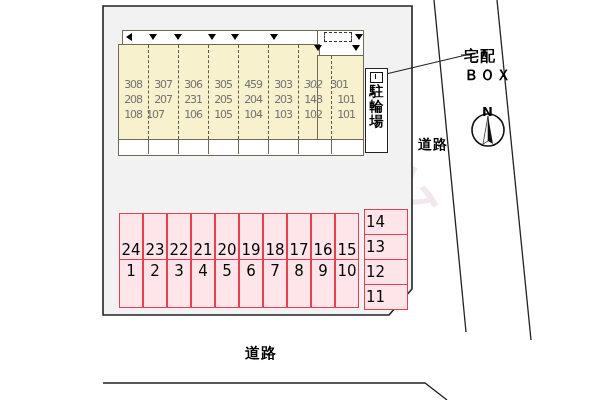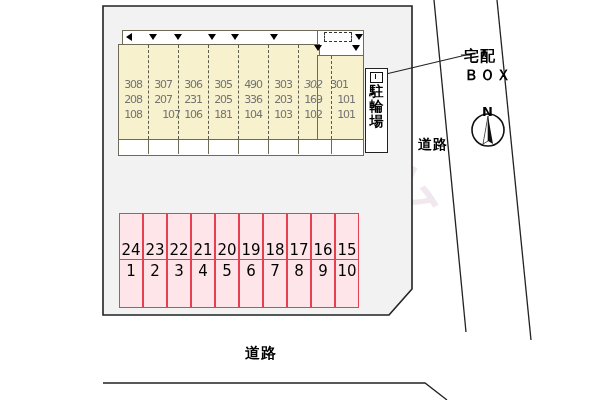--- a/index.html
+++ b/index.html
@@ -145,40 +145,40 @@
     <div class="tri" style="left:237px;top:4px;"></div>
     <div class="tri" style="left:196px;top:15px;"></div>
     <div class="tri" style="left:234px;top:15px;"></div>
 
     <div class="rooms">
       <div class="roomrow" style="top:47px;">
         <div class="roomcell" style="left:0px;">308</div>
         <div class="roomcell" style="left:30px;">307</div>
         <div class="roomcell" style="left:60px;">306</div>
         <div class="roomcell" style="left:90px;">305</div>
-        <div class="roomcell" style="left:120px;">490</div>
+        <div class="roomcell" style="left:120px;">459</div>
         <div class="roomcell" style="left:150px;">303</div>
         <div class="roomcell" style="left:180px;font-style:italic;">302</div>
         <div class="roomcell" style="left:206px;">301</div>
       </div>
       <div class="roomrow" style="top:62px;">
         <div class="roomcell" style="left:0px;">208</div>
         <div class="roomcell" style="left:30px;">207</div>
         <div class="roomcell" style="left:60px;">231</div>
         <div class="roomcell" style="left:90px;">205</div>
-        <div class="roomcell" style="left:120px;">336</div>
+        <div class="roomcell" style="left:120px;">204</div>
         <div class="roomcell" style="left:150px;">203</div>
-        <div class="roomcell" style="left:180px;">169</div>
+        <div class="roomcell" style="left:180px;">148</div>
         <div class="roomcell" style="left:213px;">101</div>
       </div>
       <div class="roomrow" style="top:77px;">
         <div class="roomcell" style="left:0px;">108</div>
-        <div class="roomcell" style="left:38px;">107</div>
+        <div class="roomcell" style="left:22px;">107</div>
         <div class="roomcell" style="left:60px;">106</div>
-        <div class="roomcell" style="left:90px;">181</div>
+        <div class="roomcell" style="left:90px;">105</div>
         <div class="roomcell" style="left:120px;">104</div>
         <div class="roomcell" style="left:150px;">103</div>
         <div class="roomcell" style="left:180px;">102</div>
         <div class="roomcell" style="left:213px;">101</div>
       </div>
     </div>
   </div>
 
   <div id="bikebox">
     <div class="kicon"></div>
@@ -229,20 +229,30 @@
     <div class="pnum" style="left:48px; top:50px;width:24px;">3</div>
     <div class="pnum" style="left:72px; top:50px;width:24px;">4</div>
     <div class="pnum" style="left:96px; top:50px;width:24px;">5</div>
     <div class="pnum" style="left:120px;top:50px;width:24px;">6</div>
     <div class="pnum" style="left:144px;top:50px;width:24px;">7</div>
     <div class="pnum" style="left:168px;top:50px;width:24px;">8</div>
     <div class="pnum" style="left:192px;top:50px;width:24px;">9</div>
     <div class="pnum" style="left:216px;top:50px;width:24px;">10</div>
   </div>
 
+  <div id="parkSide">
+    <div class="pcell" style="left:0px;top:0px; width:44px;height:26px;"></div>
+    <div class="pcell" style="left:0px;top:25px;width:44px;height:26px;"></div>
+    <div class="pcell" style="left:0px;top:50px;width:44px;height:26px;"></div>
+    <div class="pcell" style="left:0px;top:75px;width:44px;height:26px;"></div>
+    <div class="pnum" style="left:2px;top:5px; width:24px;text-align:left;">14</div>
+    <div class="pnum" style="left:2px;top:30px;width:24px;text-align:left;">13</div>
+    <div class="pnum" style="left:2px;top:55px;width:24px;text-align:left;">12</div>
+    <div class="pnum" style="left:2px;top:80px;width:24px;text-align:left;">11</div>
+  </div>
 
   <div class="lbl jp" id="lbl-road-r">道路</div>
   <div class="lbl jp" id="lbl-road-b">道路</div>
   <div class="lbl jp" id="lbl-delivery">
     <span>宅配</span>
     <span>ＢＯＸ</span>
   </div>
   <div class="lbl jp" id="compassN">N</div>
 
 </div>

